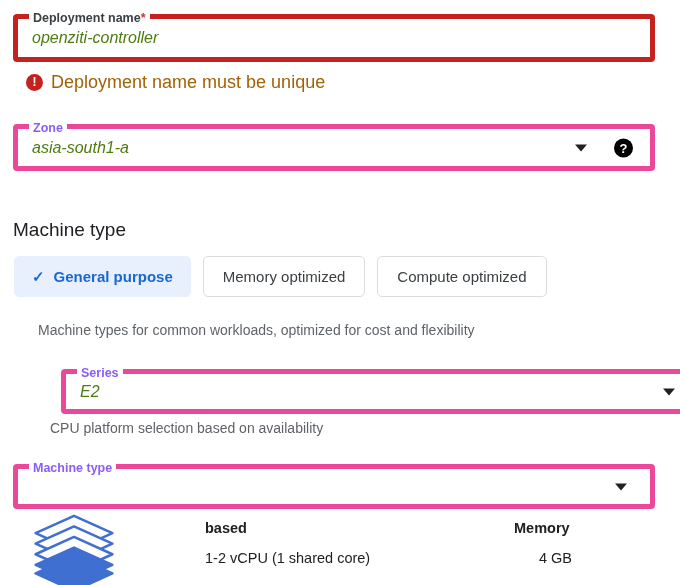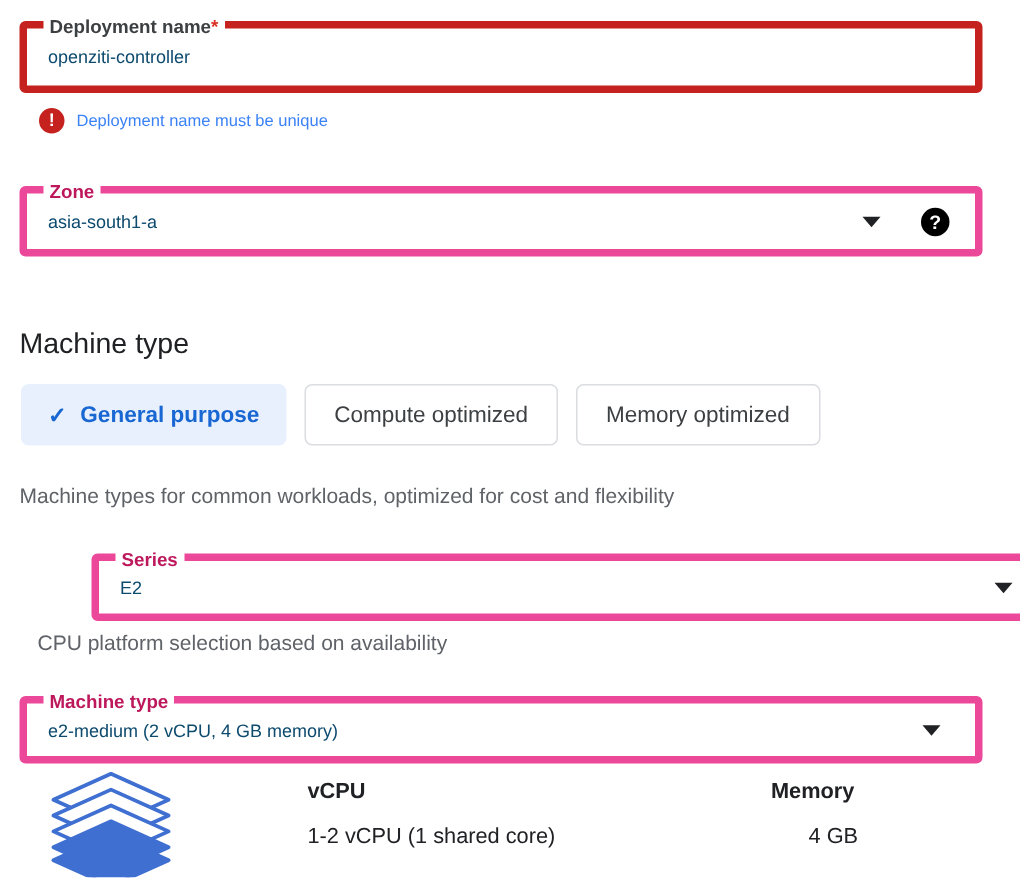--- a/index.html
+++ b/index.html
@@ -28,34 +28,35 @@
 
   .field-label {
     position: absolute;
     top: -8px;
     left: 11px;
     padding: 0 4px;
     background: #ffffff;
     font-size: 12.5px;
     font-weight: bold;
     line-height: 15px;
-    color: #be185d;
+    color: #8b5cf6;
     white-space: nowrap;
   }
   .field.error .field-label { color: #3c4043; }
   .req-star { color: #d93025; font-weight: bold; }
 
   .field-value {
     position: absolute;
     left: 14px;
     top: 50%;
     transform: translateY(-50%);
-    font-size: 12px;
-    color: #0c4a6e;
-    white-space: nowrap;
+    font-size: 16px;
+    color: #4d7c0f;
+    white-space: nowrap;
+    font-style: italic;
   }
 
   
   .caret {
     position: absolute;
     top: 50%;
     width: 0;
     height: 0;
     border-left: 6px solid transparent;
     border-right: 6px solid transparent;
@@ -96,22 +97,22 @@
     border-radius: 50%;
     background: #c5221f;
     color: #ffffff;
     font-size: 12px;
     font-weight: bold;
     line-height: 17px;
     text-align: center;
     flex: none;
   }
   .error-text {
-    font-size: 11px;
-    color: #3b82f6;
+    font-size: 18px;
+    color: #a16207;
     white-space: nowrap;
   }
 
   
   .section-heading {
     position: absolute;
     left: 13px;
     top: 219px;
     font-size: 19px;
     color: #202124;
@@ -154,20 +155,21 @@
     font-size: 15px;
     font-weight: bold;
   }
 
   
   .helper {
     position: absolute;
     font-size: 14px;
     color: #5f6368;
     white-space: nowrap;
+    margin-left: 25px;
   }
 
   
   .spec-icon {
     position: absolute;
     left: 28px;
     top: 512px;
     width: 92px;
     height: 73px;
   }
@@ -208,52 +210,51 @@
 </div>
 
 <div class="section-heading">Machine type</div>
 
 <div class="chip-row">
   <div class="chip selected">
     <span class="check">✓</span>
     <span>General purpose</span>
   </div>
   <div class="chip">
-    <span>Compute optimized</span>
+    <span>Memory optimized</span>
   </div>
   <div class="chip">
-    <span>Memory optimized</span>
+    <span>Compute optimized</span>
   </div>
 </div>
 
 <div class="helper" style="left:13px; top:322px;">Machine types for common workloads, optimized for cost and flexibility</div>
 
 <div class="field" style="left:13px; top:369px; width:642px; height:45px;margin-left:48px;">
   <span class="field-label">Series</span>
   <span class="field-value">E2</span>
   <span class="caret" style="right:23px;"></span>
 </div>
 
 <div class="helper" style="left:25px; top:420px;">CPU platform selection based on availability</div>
 
 <div class="field" style="left:13px; top:464px; width:642px; height:45px;">
   <span class="field-label">Machine type</span>
-  <span class="field-value">e2-medium (2 vCPU, 4 GB memory)</span>
   <span class="caret" style="right:23px;"></span>
 </div>
 
 <svg class="spec-icon" viewBox="0 0 92 76">
   <g fill="#ffffff" stroke="#3f6fd1" stroke-width="2.6" stroke-linejoin="round">
     <path d="M46 4 L86 22 L46 40 L6 22 Z"></path>
     <path d="M46 15 L86 33 L46 51 L6 33 Z"></path>
     <path d="M46 26 L86 44 L46 62 L6 44 Z"></path>
   </g>
   <g fill="#3f6fd1" stroke="#3f6fd1" stroke-width="2.6" stroke-linejoin="round">
     <path d="M46 37 L86 55 L46 73 L6 55 Z"></path>
     <path d="M46 46 L86 64 L46 82 L6 64 Z"></path>
   </g>
 </svg>
 
-<div class="spec-col-head" style="left:205px; top:520px;">vCPU</div>
+<div class="spec-col-head" style="left:205px; top:520px;">based</div>
 <div class="spec-col-val" style="left:205px; top:550px;text-align:center;">1-2 vCPU (1 shared core)</div>
 
 <div class="spec-col-head" style="left:514px; top:520px;">Memory</div>
 <div class="spec-col-val" style="left:539px; top:550px;">4 GB</div>
 
 </body></html>

